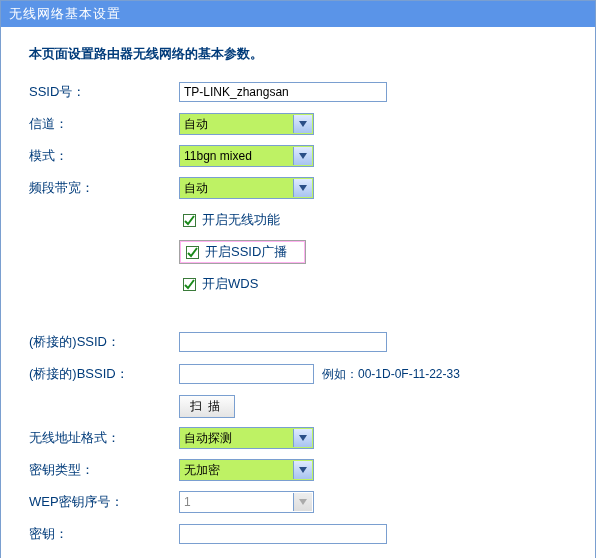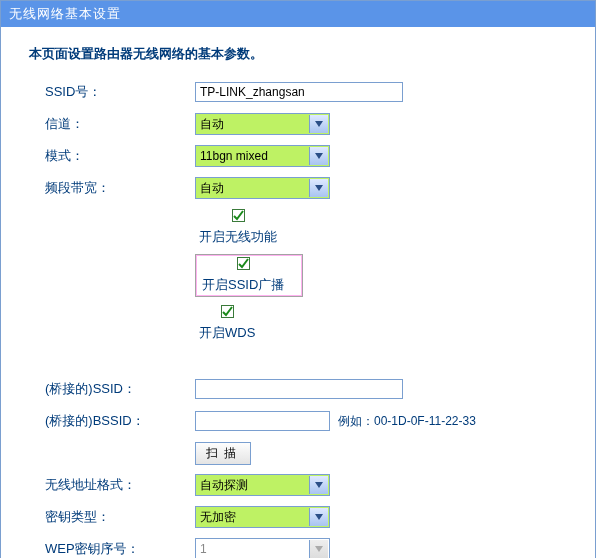--- a/index.html
+++ b/index.html
@@ -27,21 +27,21 @@
     padding: 14px 20px 10px 28px;
     color: #003b7a;
   }
   .intro {
     margin: 4px 0 16px 0;
     font-weight: bold;
   }
   .form-row {
     display: flex;
     align-items: center;
-    margin: 6px 16px;
+    margin: 6px 0;
     min-height: 26px;
   }
   .label-col {
     width: 150px;
     flex: 0 0 150px;
     color: #003b7a;
   }
   .ctrl-col {
     flex: 1;
     display: flex;
@@ -101,21 +101,20 @@
   }
   .sel .sel-btn svg {
     width: 8px; height: 6px;
   }
   .cbwrap {
     display: inline-flex;
     align-items: center;
     gap: 6px;
     color: #003b7a;
     padding: 2px 4px;
-    flex-direction: column;
   }
   .checkbox {
     width: 13px; height: 13px;
     border: 1px solid #3a7a3a;
     box-sizing: border-box;
     display: inline-flex; align-items: center; justify-content: center;
     background: #fff;
   }
   .checkbox svg {
     width: 11px; height: 11px;

